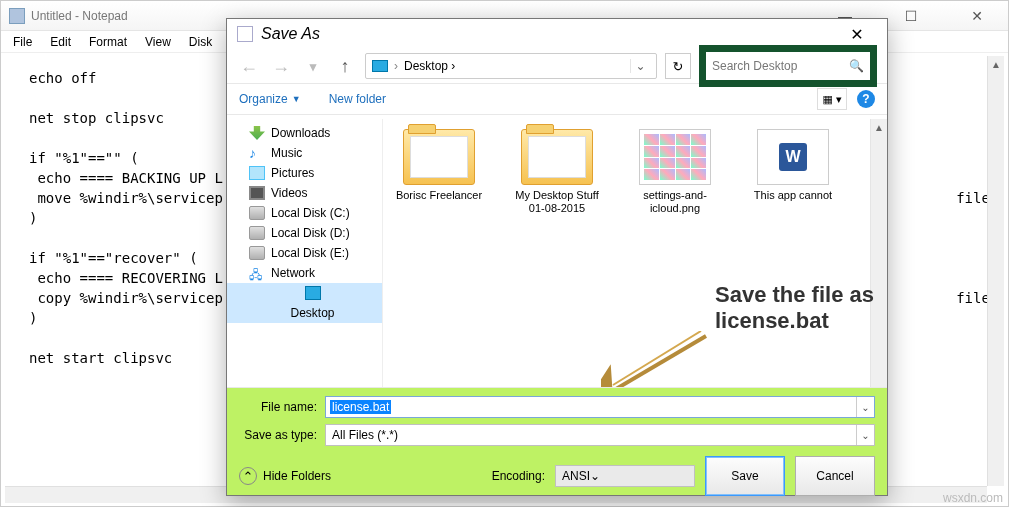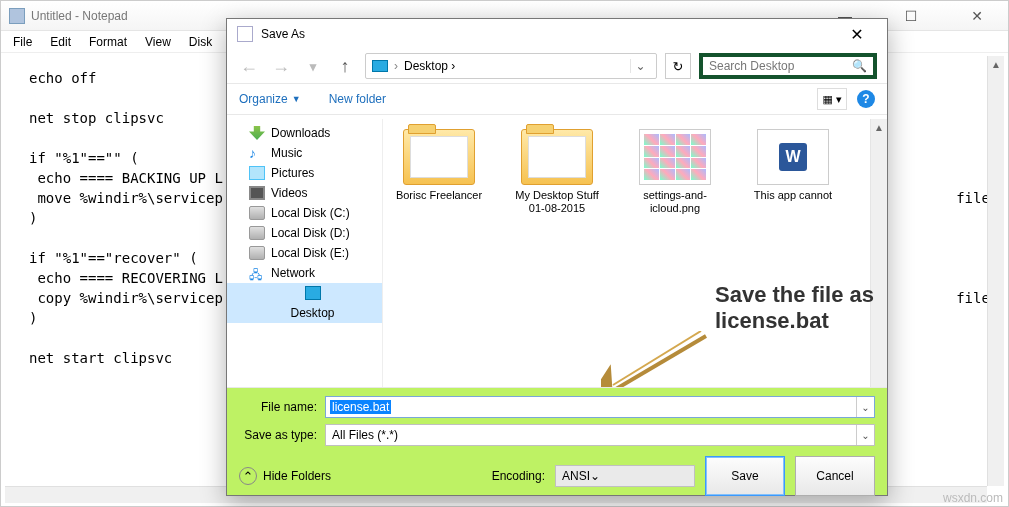--- a/index.html
+++ b/index.html
@@ -12,29 +12,29 @@
   .np-btn { width:46px; height:28px; font-size:14px; color:#555; text-align:center; line-height:28px; }
   .np-menu { display:flex; gap:2px; height:22px; padding:2px 4px; font-size:12px; border-bottom:1px solid #eee;}
   .np-menu span { padding:2px 8px; }
   .np-body { position:absolute; top:53px; left:4px; right:4px; bottom:20px; background:#fff; padding:14px 24px; font-family: Consolas, monospace; font-size:14px; line-height:20px; white-space:pre; overflow:hidden;}
   .scrollbar-v { position:absolute; right:4px; top:55px; bottom:20px; width:17px; background:#f0f0f0; border-left:1px solid #e0e0e0;}
   .scroll-arrow{height:17px;text-align:center;font-size:10px;line-height:17px;color:#666;}
   .scrollbar-h { position:absolute; left:4px; right:21px; bottom:3px; height:17px; background:#f0f0f0; border-top:1px solid #e0e0e0;}
   .dialog { position:absolute; left:226px; top:18px; width:662px; height:478px; background:#fff; border:1px solid #777; box-shadow:0 8px 24px rgba(0,0,0,.3);}
   .dlg-title { display:flex; align-items:center; height:30px; padding:0 10px; background:#fff;}
   .dlg-icon { width:16px;height:16px;background:#fff;border:1px solid #aac;margin-right:8px;}
-  .dlg-title-text { flex:1; font-size:12px; }
+  .dlg-title-text { flex:1; font-size:16px;font-style:italic; }
   .dlg-close { width:40px; text-align:center; font-size:16px; }
   .nav-row { display:flex; align-items:center; height:34px; padding:4px 10px; gap:8px;}
   .nav-arrow { width:24px; height:24px; display:flex;align-items:center;justify-content:center;color:#bbb;font-size:18px;font-weight:bold;}
   .crumb { flex:1; display:flex; align-items:center; height:26px; border:1px solid #ccc; border-radius:2px; padding:0 6px; font-size:12px; gap:6px;}
   .crumb-drop { width:20px; text-align:center; color:#666; border-left:1px solid #e5e5e5;}
   .monitor{width:16px;height:12px;background:#29abe2;border:1px solid #0077aa;}
   .refresh { width:26px;height:26px;border:1px solid #ccc;display:flex;align-items:center;justify-content:center;font-size:13px;}
-  .search { width:178px; height:26px; border:4px solid #14532d; display:flex;align-items:center;padding:0 6px;font-size:12px;color:#777;gap:20px;}
+  .search { width:178px; height:42px; border:7px solid #14532d; display:flex;align-items:center;padding:0 6px;font-size:12px;color:#777;gap:20px;}
   .toolbar { display:flex; align-items:center; height:32px; padding:0 12px; border-top:1px solid #e8e8e8; border-bottom:1px solid #e8e8e8;}
   .toolbar .org { color:#1e6fbd; font-size:12px; display:flex;align-items:center;gap:4px;}
   .toolbar .newf { color:#1e6fbd; font-size:12px; margin-left:28px;}
   .toolbar .spacer{flex:1;}
   .view-btn{width:30px;height:22px;border:1px solid #ddd;display:flex;align-items:center;justify-content:center;font-size:11px;margin-right:10px;}
   .help-btn{width:18px;height:18px;border-radius:50%;background:#1e88e5;color:#fff;font-size:12px;font-weight:bold;display:flex;align-items:center;justify-content:center;}
   .content { position:absolute; top:100px; left:0; right:0; bottom:108px; display:flex;}
   .tree { width:156px; border-right:1px solid #eee; padding:4px 0; font-size:12px; overflow:hidden;}
   .tree-item { display:flex;align-items:center;gap:6px;padding:3px 6px 3px 22px; white-space:nowrap;}
   .tree-item.sel { background:#cde8ff;flex-direction:column; }

